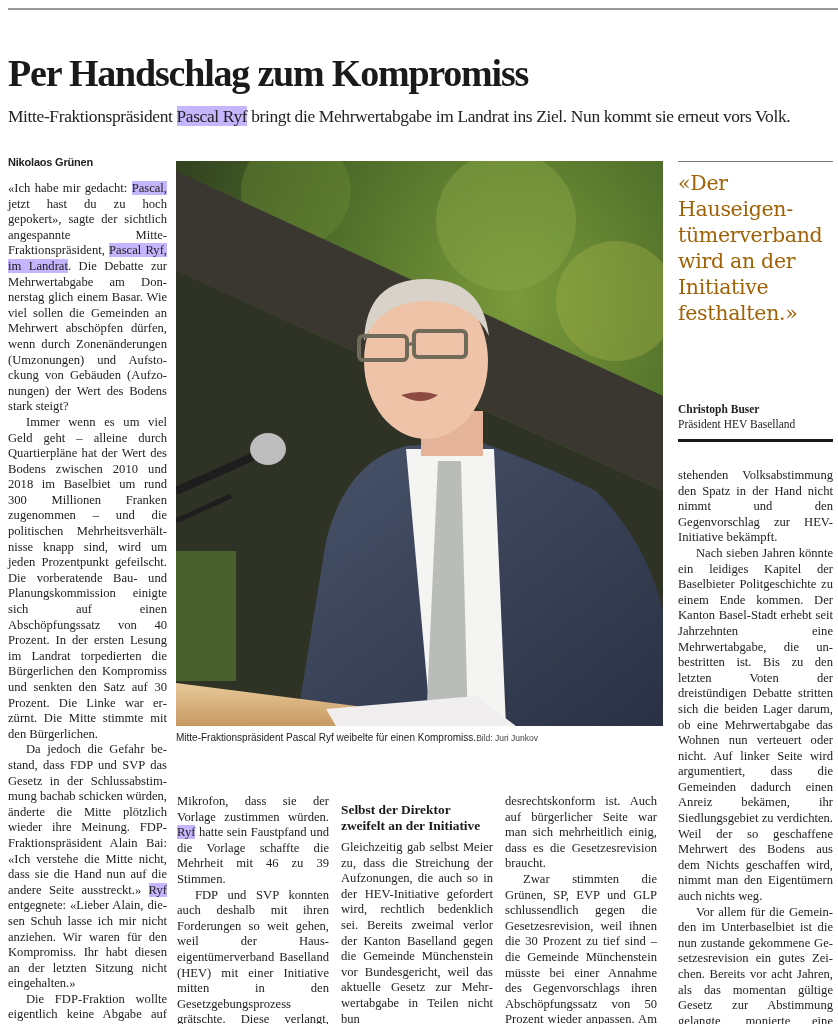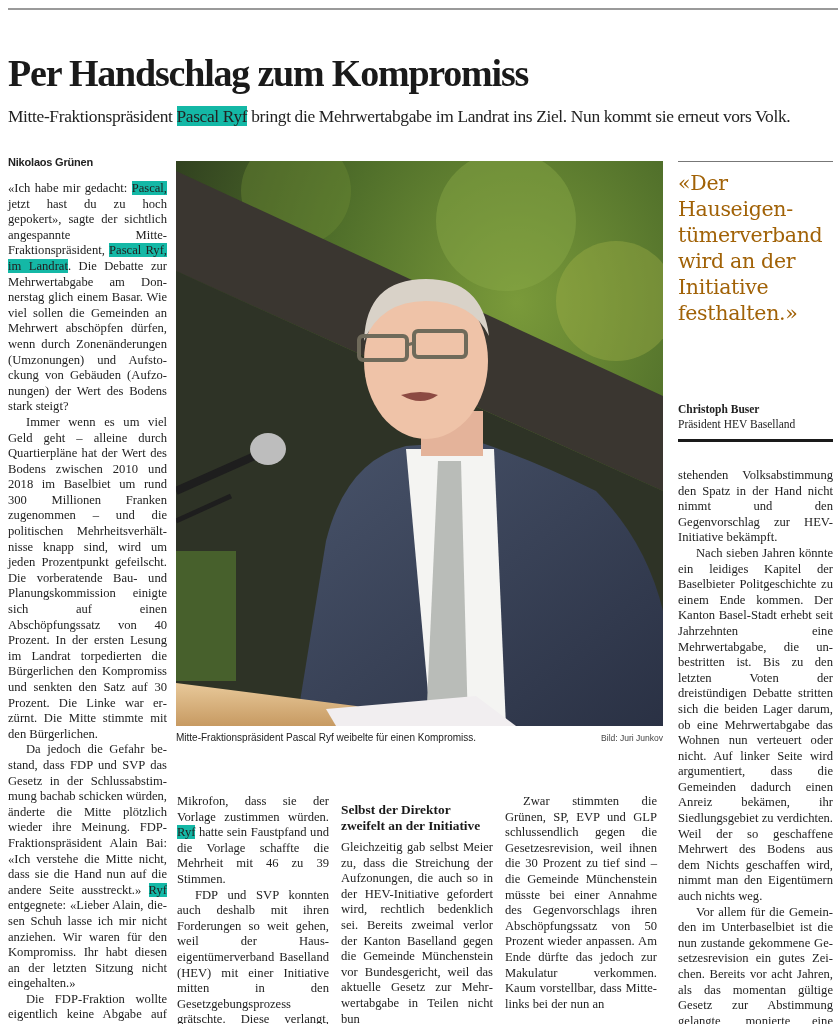--- a/index.html
+++ b/index.html
@@ -6,40 +6,40 @@
   body { width:838px; height:1024px; position:relative; overflow:hidden; color:#1c1c1c; }
 
   #top-rule { position:absolute; left:8px; top:8px; width:830px; height:2px; background:#9a9a9a; }
 
   #headline { position:absolute; left:8px; top:44px; margin:0;
     font-family:"Liberation Serif", serif; font-weight:bold; font-size:38px; letter-spacing:-1.2px;
     line-height:58px; color:#1a1a1a; white-space:nowrap; }
   #subline { position:absolute; left:8px; top:105px; margin:0;
     font-family:"Liberation Serif", serif; font-size:17.4px; letter-spacing:-0.35px; line-height:22px; color:#222; white-space:nowrap; }
 
-  .hl { background:#14b8a6; }
+  .hl { background:#c4b5fd; }
 
   #byline { position:absolute; left:8px; top:156px; font-family:"Liberation Sans", sans-serif;
     font-size:11px; font-weight:bold; color:#222; letter-spacing:-0.2px; }
 
   .col { position:absolute; font-family:"Liberation Serif", serif; font-size:12.6px; line-height:15.6px; color:#222; text-align:justify; hyphens:manual; }
   .col p { margin:0; }
   .col p.ind { text-indent:18px; }
   #col-1 { left:8px; top:181px; width:159px; }
   #col-2 { left:177px; top:794px; width:152px; }
   #col-3 { left:341px; top:794px; width:152px; }
   #col-4 { left:505px; top:794px; width:152px; }
   #col-5 { left:678px; top:468px; width:155px; }
 
   .subhead { font-family:"Liberation Serif", serif; font-weight:bold; font-size:13.4px; line-height:16px; margin:8px 0 6px 0; color:#1a1a1a; text-align:left; }
 
   #photo { position:absolute; left:176px; top:161px; width:487px; height:565px; overflow:hidden; background:#3a4a2a; }
   #photo svg { display:block; }
   #caption { position:absolute; left:176px; top:732px; width:487px; font-family:"Liberation Sans", sans-serif;
-    font-size:10px; color:#222; display:flex; justify-content:space-between; }
+    font-size:10px; color:#222; display:flex; }
   #caption .credit { font-size:8.5px; color:#444; padding-top:1px; }
 
   #pullquote { position:absolute; left:678px; top:161px; width:155px; }
   #pq-rule-top { height:1px; background:#777; width:155px; }
   #pq-text { margin-top:8px; font-family:"DejaVu Serif", serif; font-size:20.5px; line-height:26px; color:#a16207; letter-spacing:-0.3px; }
   #pq-author { position:absolute; left:678px; top:402px; font-family:"Liberation Serif", serif; font-size:11.5px; line-height:14.5px; color:#222; }
   #pq-author .name { font-weight:bold; }
   #pq-rule-bottom { position:absolute; left:678px; top:439px; width:155px; height:3px; background:#1a1a1a; }
 </style>
 </head>
@@ -131,20 +131,21 @@
   <p><span>Mikrofon, dass sie der Vorlage zustimmen würden. </span><span class="hl">Ryf</span><span> hatte sein Faustpfand und die Vorlage schaffte die Mehrheit mit 46 zu 39 Stimmen.</span></p>
   <p class="ind">FDP und SVP konnten auch deshalb mit ihren Forderungen so weit gehen, weil der Haus­eigentümerverband Baselland (HEV) mit einer Initiative mit­ten in den Gesetzgebungspro­zess grätschte. Diese verlangt, dass auf eine Mehrwertabgabe bei Aufzonungen – hier wird der Grossteil des Mehrwerts er­zeugt – verzichtet wird und</p>
 </div>
 
 <div class="col" id="col-3">
   <div class="subhead">Selbst der Direktor zweifelt an der Initiative</div>
   <p>Gleichzeitig gab selbst Meier zu, dass die Streichung der Aufzo­nungen, die auch so in der HEV-Initiative gefordert wird, recht­lich bedenklich sei. Bereits zwei­mal verlor der Kanton Baselland gegen die Gemeinde München­stein vor Bundesgericht, weil das aktuelle Gesetz zur Mehr­wertabgabe in Teilen nicht bun­</p>
 </div>
 
 <div class="col" id="col-4">
+  <p>desrechtskonform ist. Auch auf bürgerlicher Seite war man sich mehrheitlich einig, dass es die Gesetzesrevision braucht.</p>
   <p class="ind">Zwar stimmten die Grünen, SP, EVP und GLP schlussendlich gegen die Gesetzesrevision, weil ihnen die 30 Prozent zu tief sind – die Gemeinde Münchenstein müsste bei einer Annahme des Gegenvorschlags ihren Ab­schöpfungssatz von 50 Prozent wieder anpassen. Am Ende dürfte das jedoch zur Makulatur verkommen. Kaum vorstellbar, dass Mitte-links bei der nun an­</p>
 </div>
 
 <div class="col" id="col-5">
   <p>stehenden Volksabstimmung den Spatz in der Hand nicht nimmt und den Gegenvorschlag zur HEV-Initiative bekämpft.</p>
   <p class="ind">Nach sieben Jahren könnte ein leidiges Kapitel der Baselbie­ter Politgeschichte zu einem En­de kommen. Der Kanton Basel-Stadt erhebt seit Jahrzehnten eine Mehrwertabgabe, die un­bestritten ist. Bis zu den letzten Voten der dreistündigen Debat­te stritten sich die beiden Lager darum, ob eine Mehrwertabga­be das Wohnen nun verteuert oder nicht. Auf linker Seite wird argumentiert, dass die Gemein­den dadurch einen Anreiz bekä­men, ihr Siedlungsgebiet zu ver­dichten. Weil der so geschaffene Mehrwert des Bodens aus dem Nichts geschaffen wird, nimmt man den Eigentümern auch nichts weg.</p>
   <p class="ind">Vor allem für die Gemein­den im Unterbaselbiet ist die nun zustande gekommene Ge­setzesrevision ein gutes Zei­chen. Bereits vor acht Jahren, als das momentan gültige Gesetz zur Abstimmung gelangte, mo­nierte eine Mehrheit der Ge­meinden den eingeschränkten Handlungsspielraum bei der Mehrwertabgabe und machten Wahlkampf. Der HEV wird an der Initiative festhalten, sagt Präsident Christoph Buser auf Anfrage der bz. Am Schluss hat das Volk das letzte Wort.</p>
 </div>
 
 </body></html>

